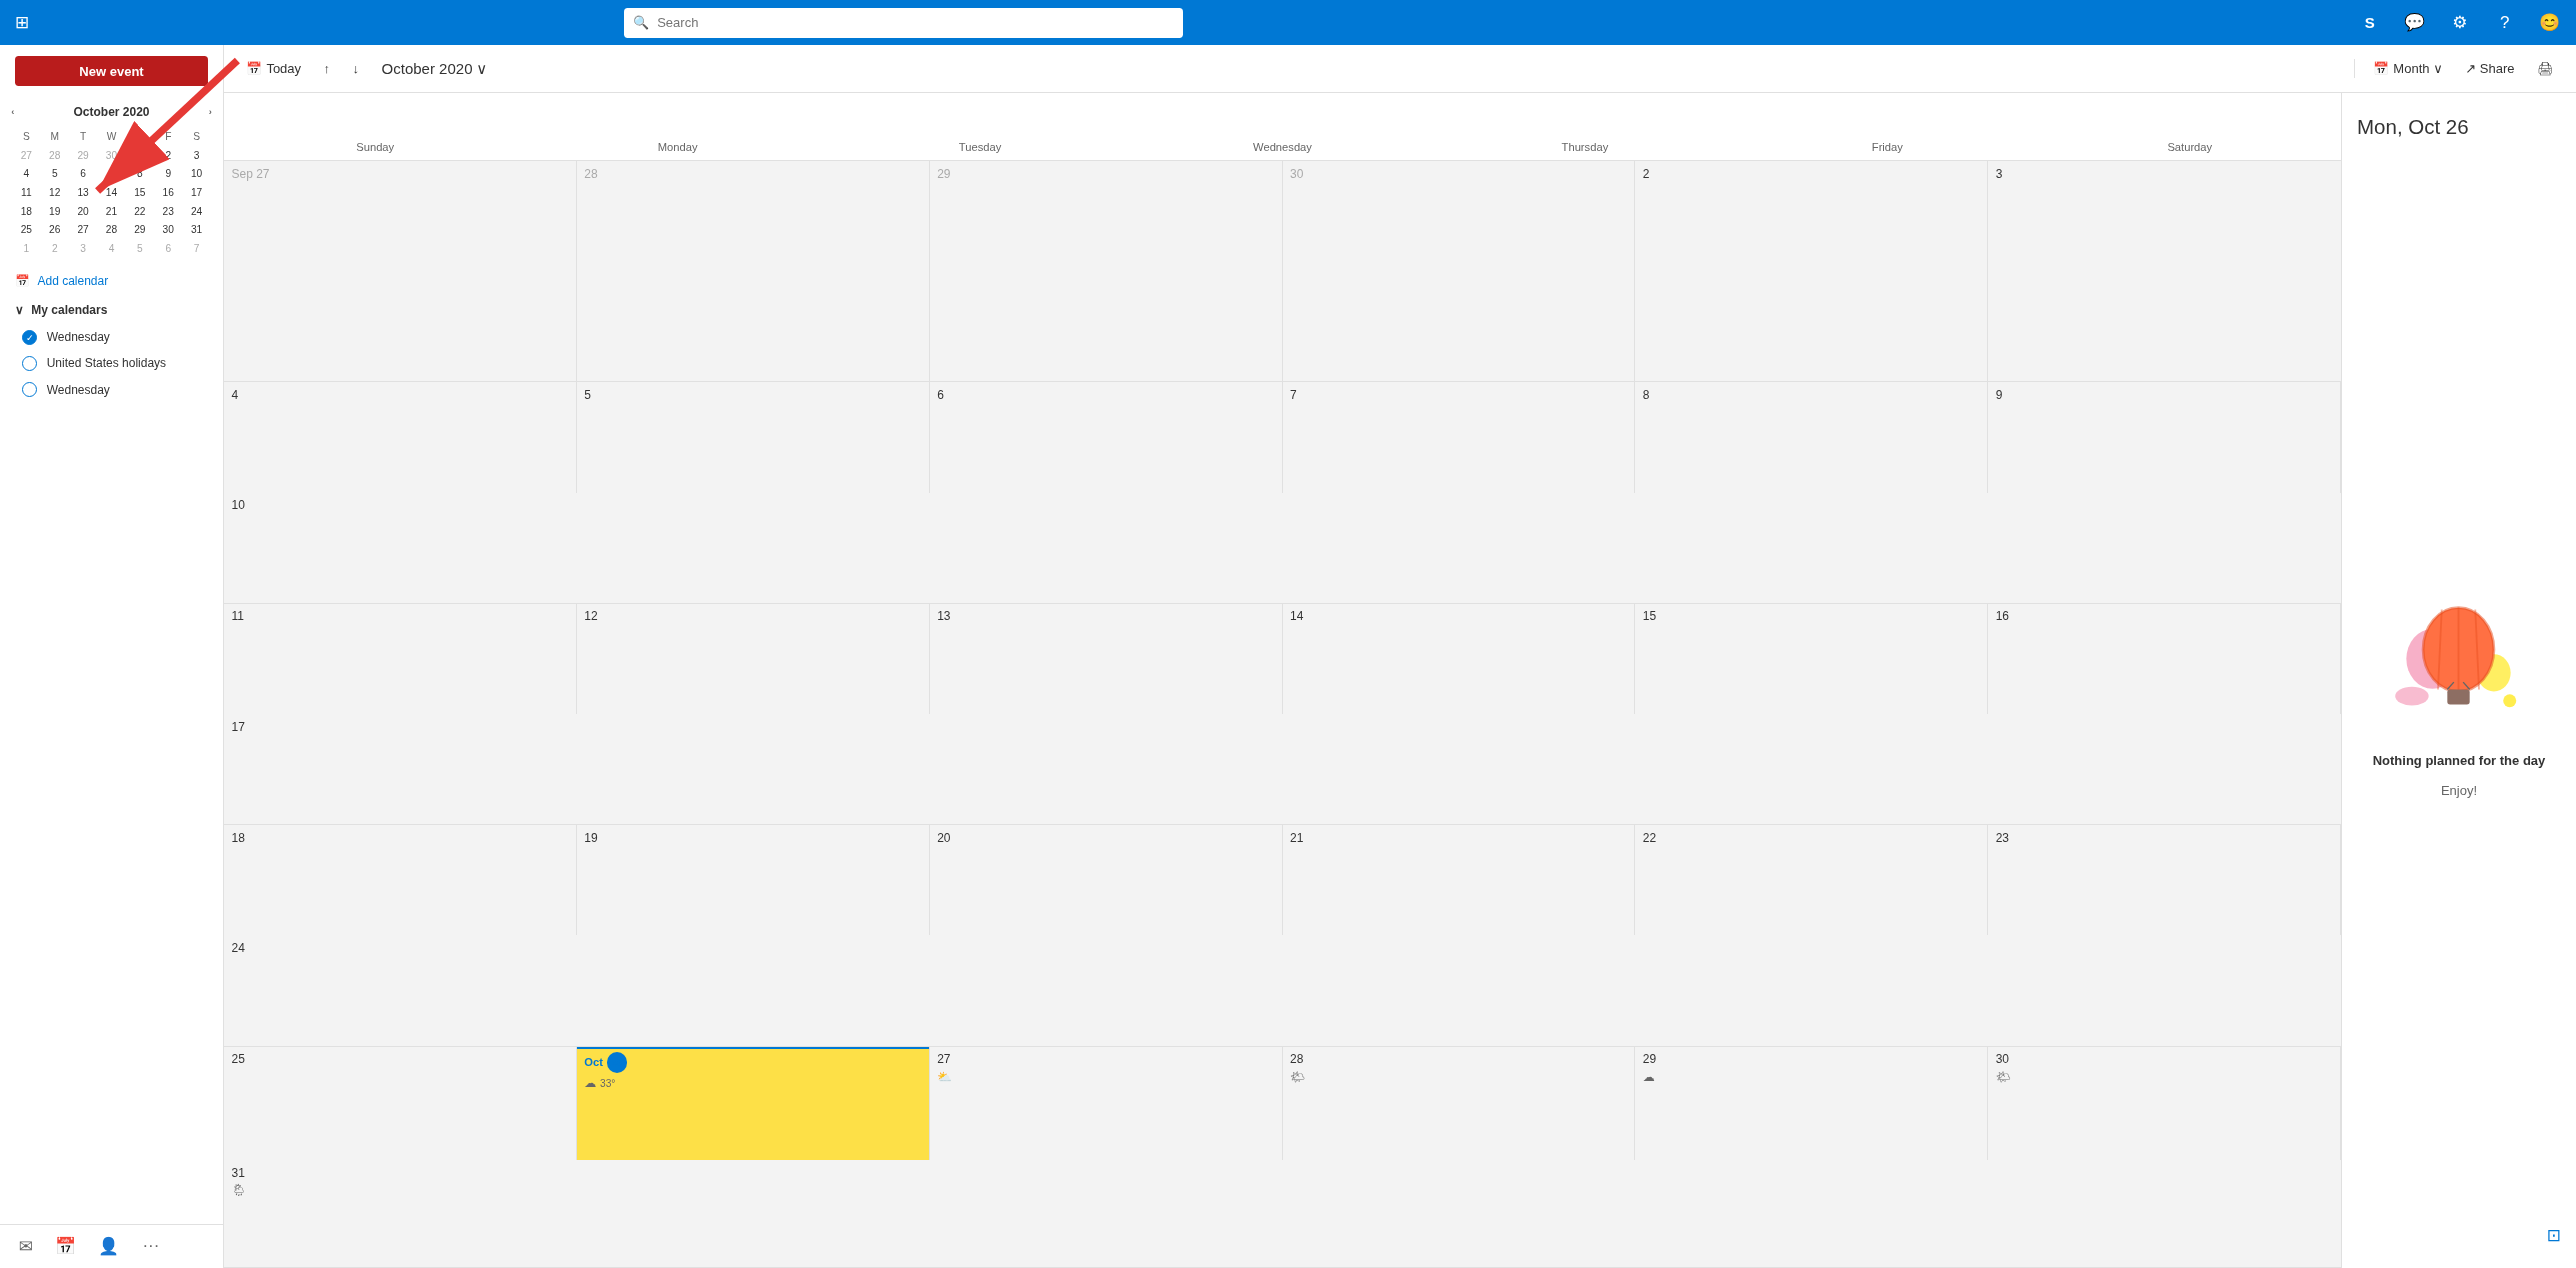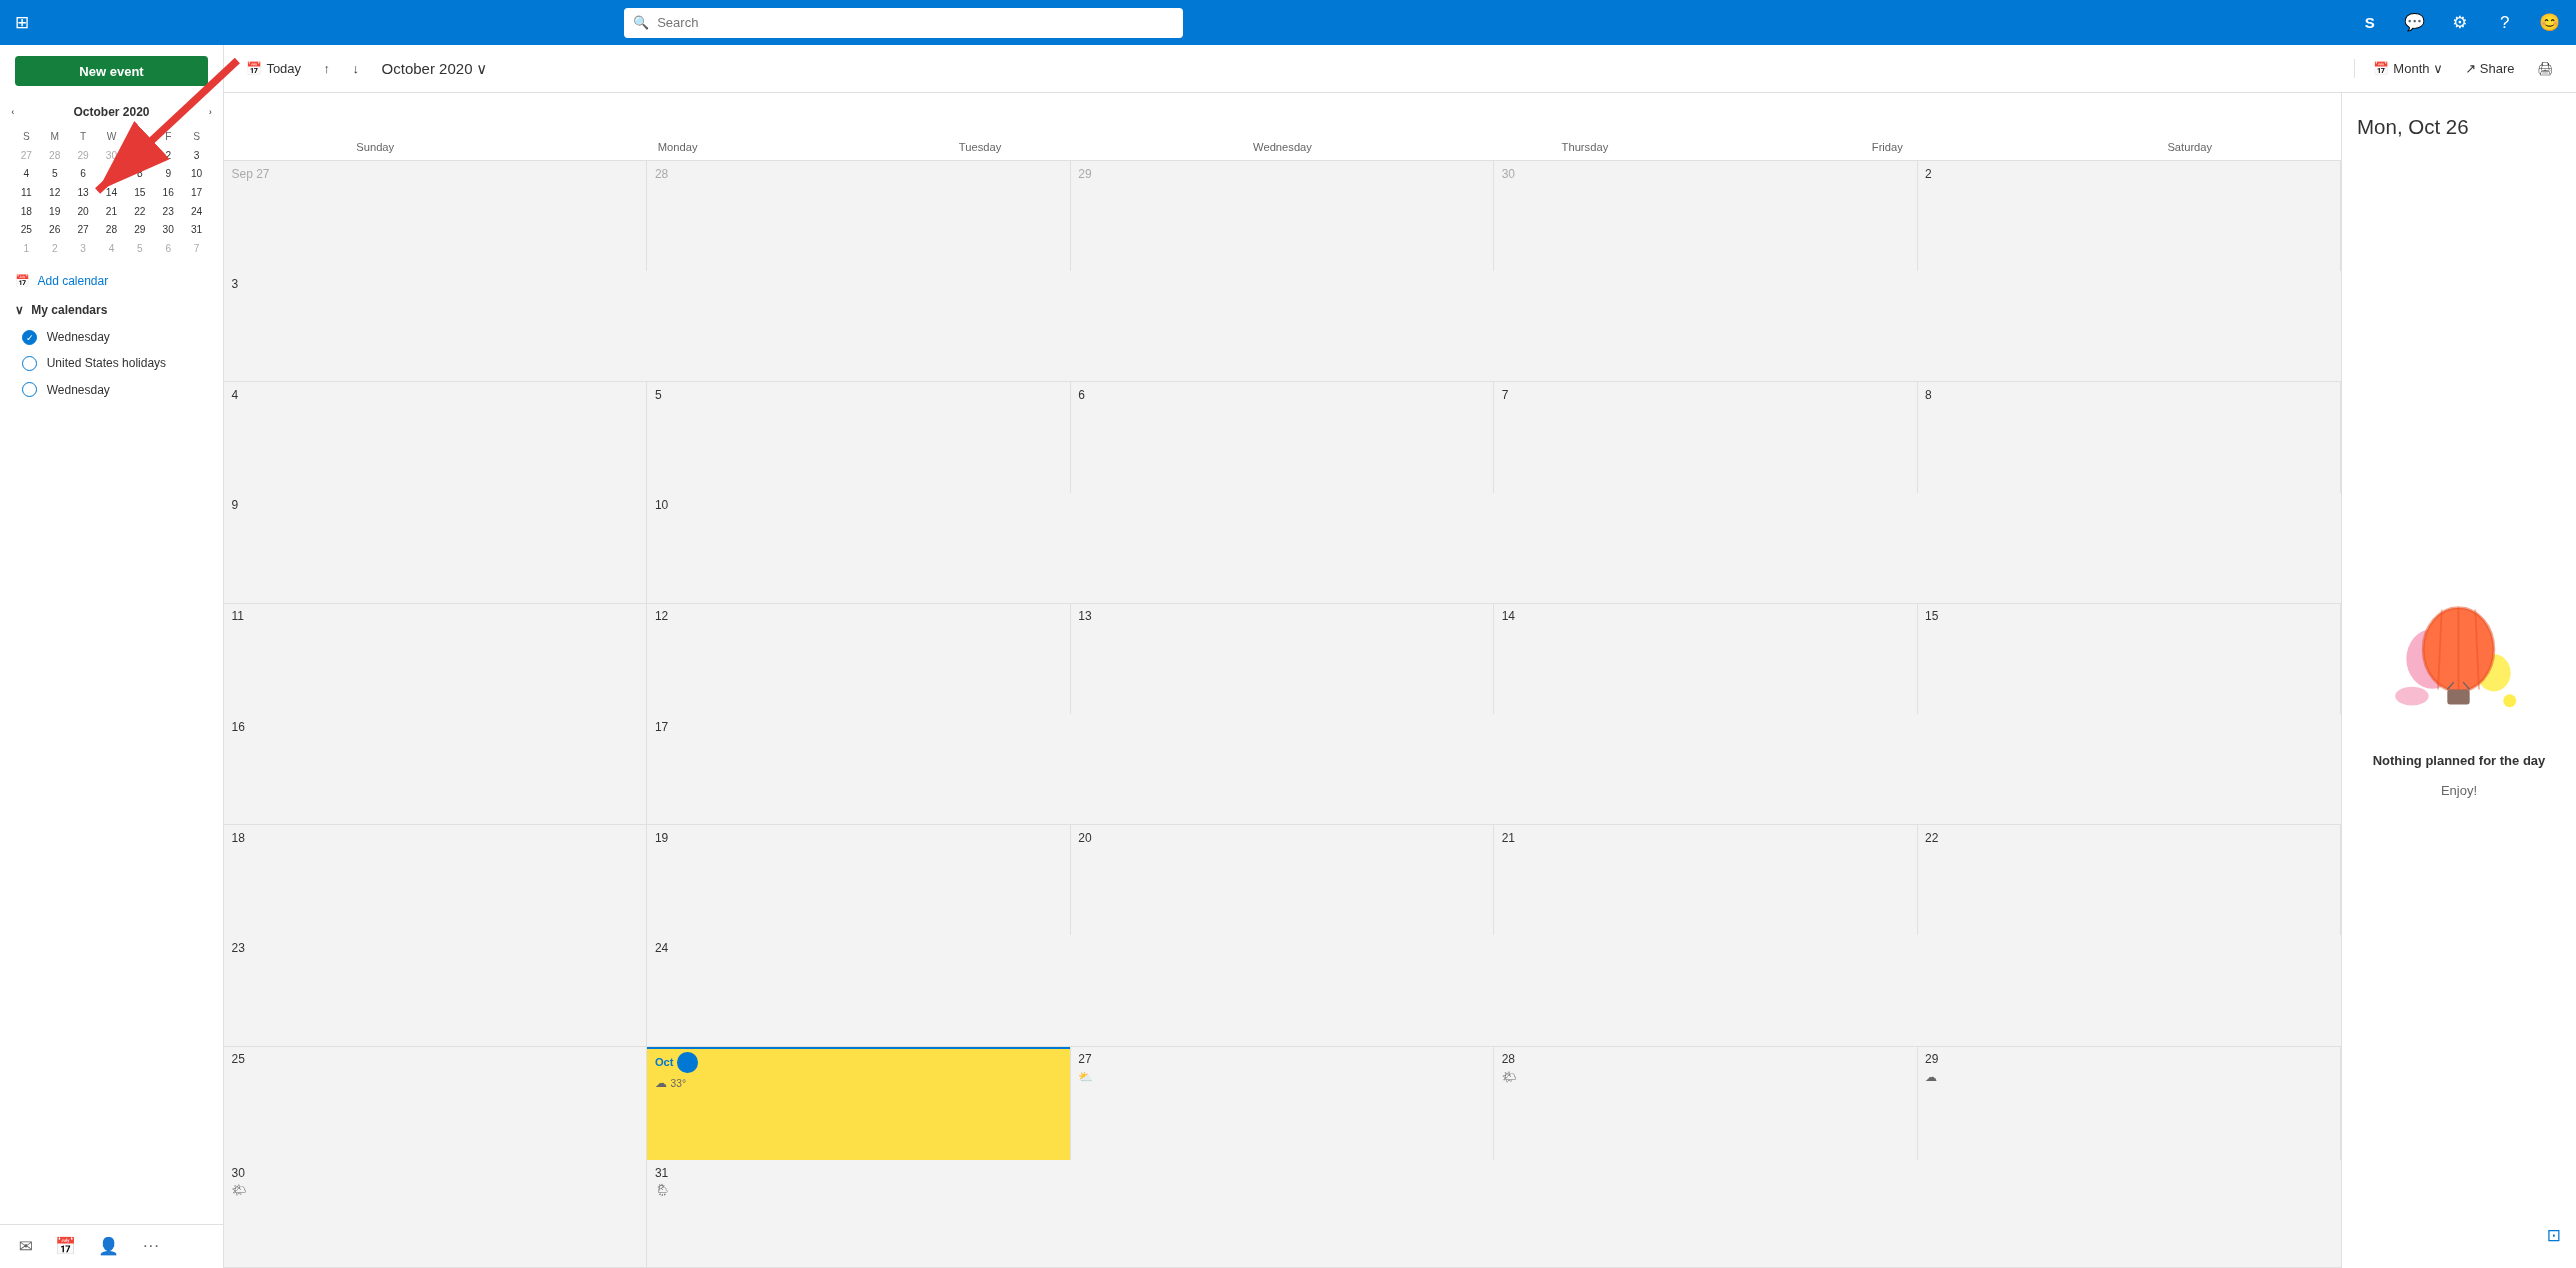--- a/index.html
+++ b/index.html
@@ -101,21 +101,21 @@
       overflow: hidden;
     }
 
     
     .sidebar-header {
       padding: 11.2px 15px;
       display: flex;
       align-items: center;
     }
     .new-event-btn {
-      background: #15803d;
+      background: #b91c1c;
       color: white;
       border: none;
       border-radius: 3.7px;
       padding: 7.5px 15px;
       font-size: 13px;
       font-weight: 600;
       cursor: pointer;
       flex: 1;
     }
 
@@ -242,21 +242,21 @@
       margin-top: 40px;
     }
     .cal-weeks {
       flex: 1;
       overflow: hidden;
       display: flex;
       flex-direction: column;
     }
     .cal-week {
       display: grid;
-      grid-template-columns: repeat(5, 1fr);
+      grid-template-columns: repeat(6, 1fr);
       flex: 1;
       border-bottom: 0.9px solid #e0e0e0;
     }
     .cal-cell {
       border-right: 0.9px solid #e0e0e0;
       padding: 5.6px 7.5px;
       font-size: 12px;
       color: #333;
       position: relative;
       cursor: pointer;

